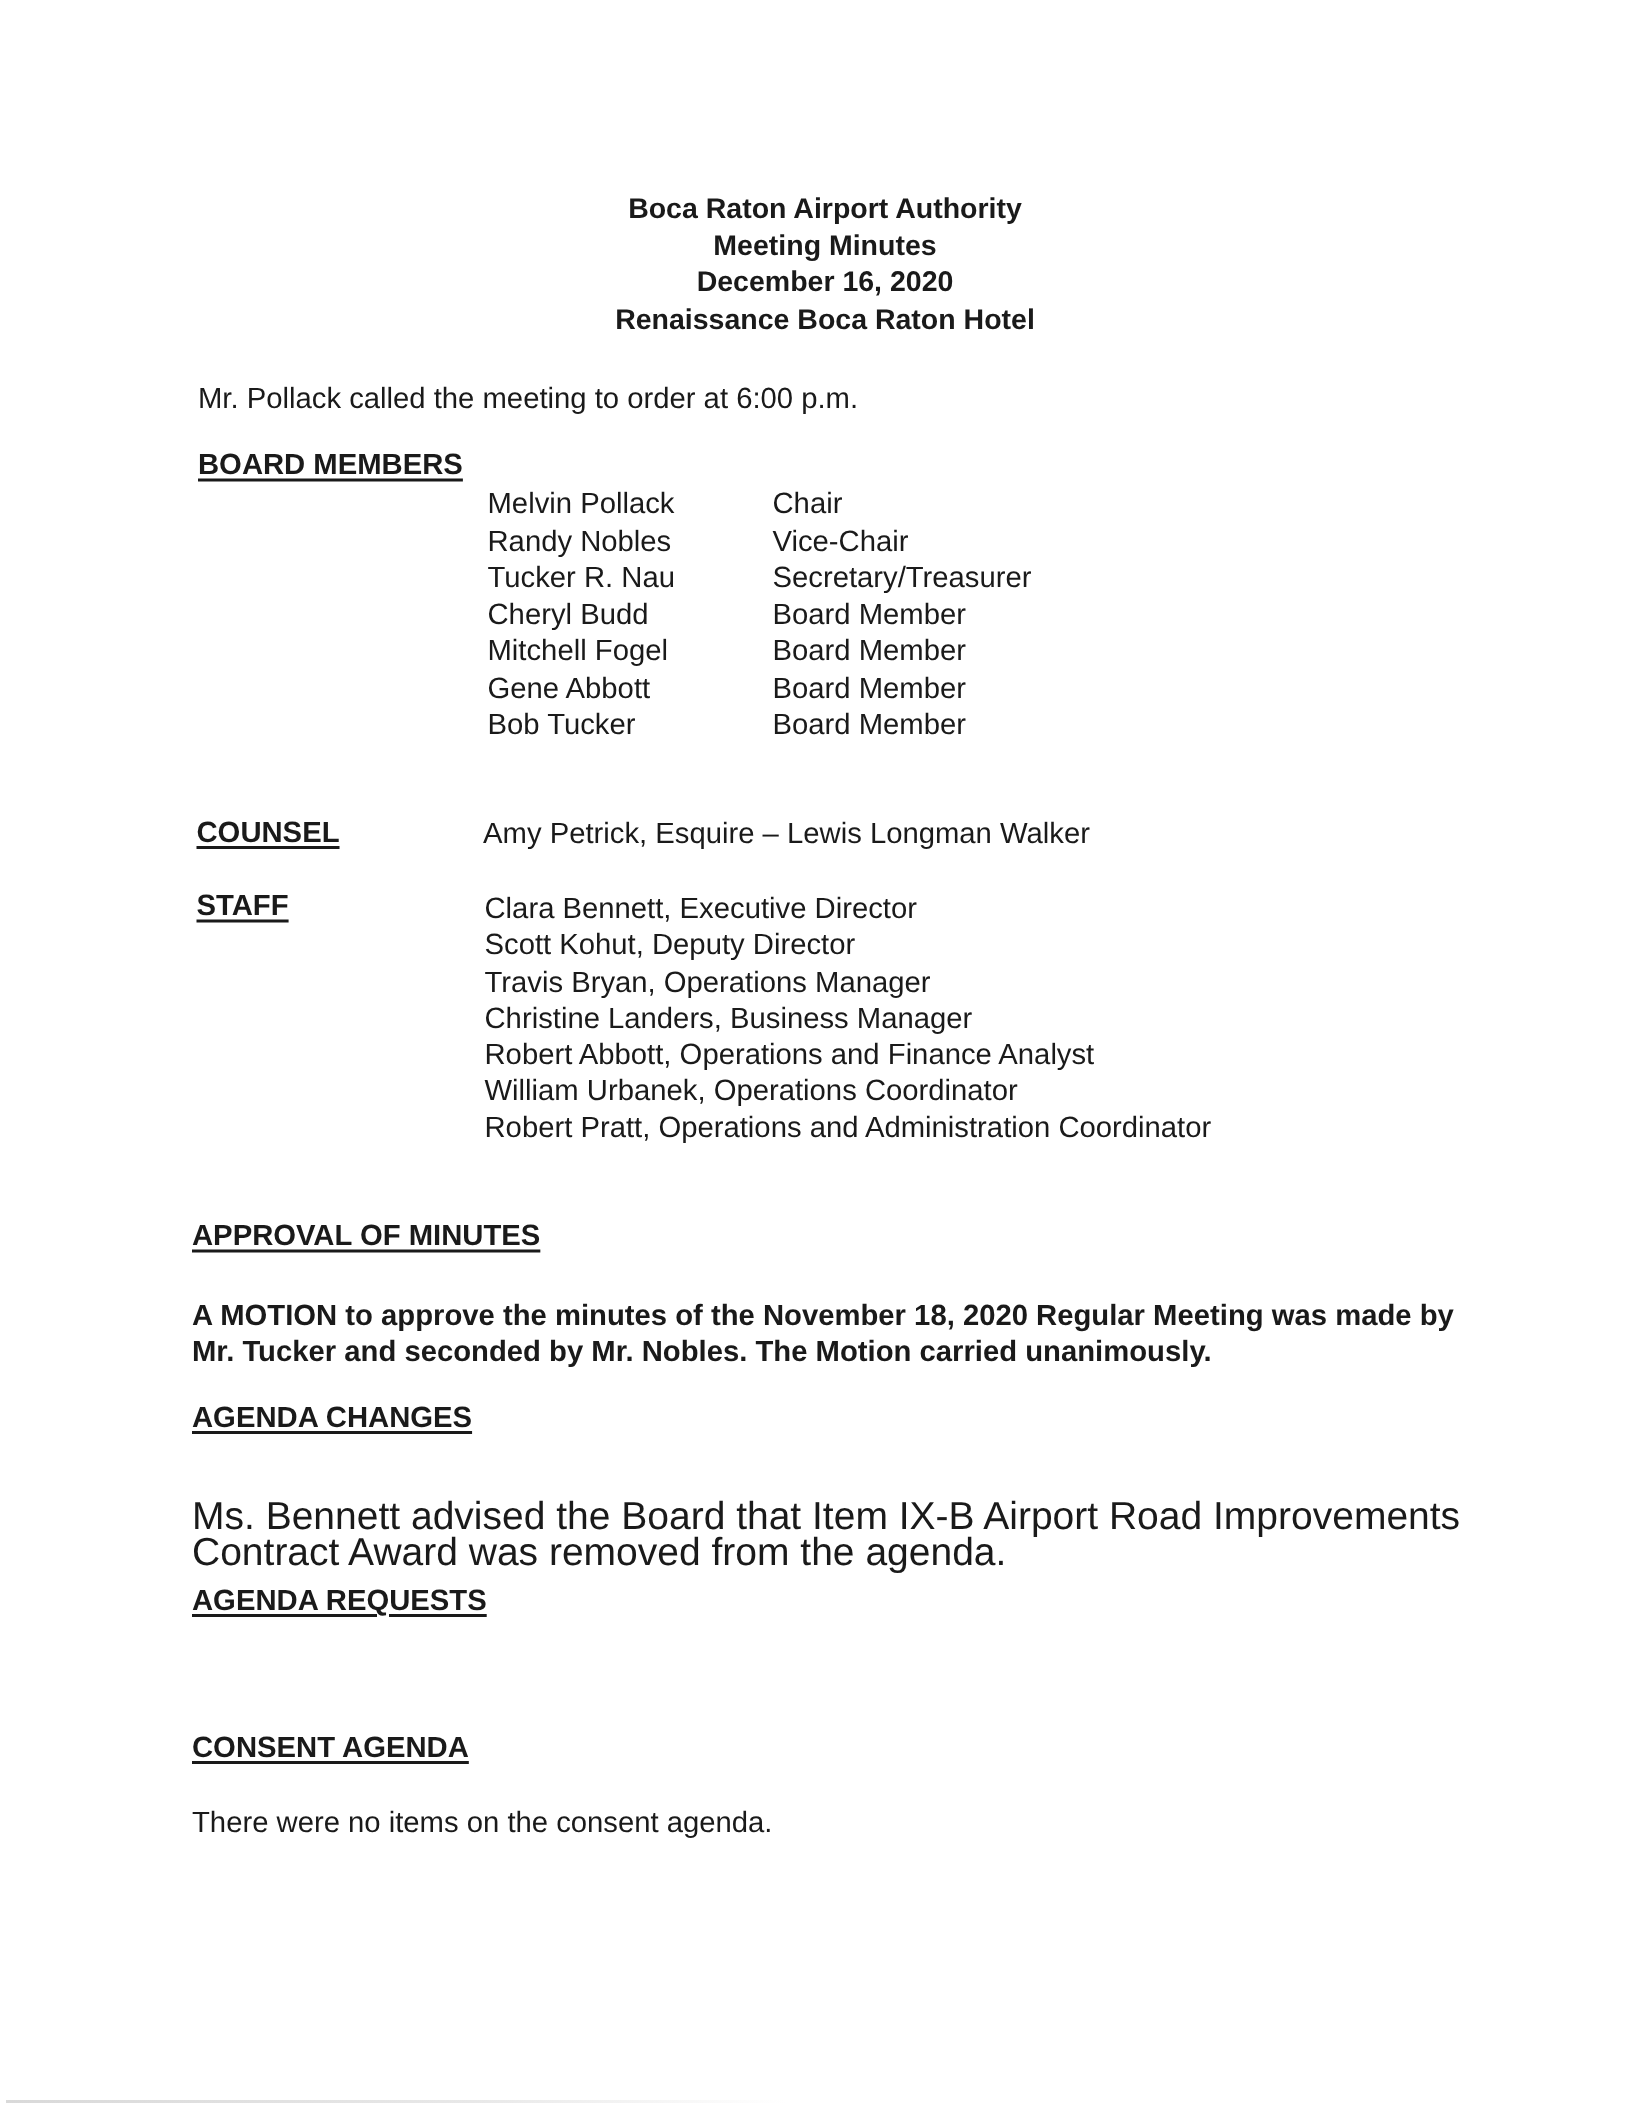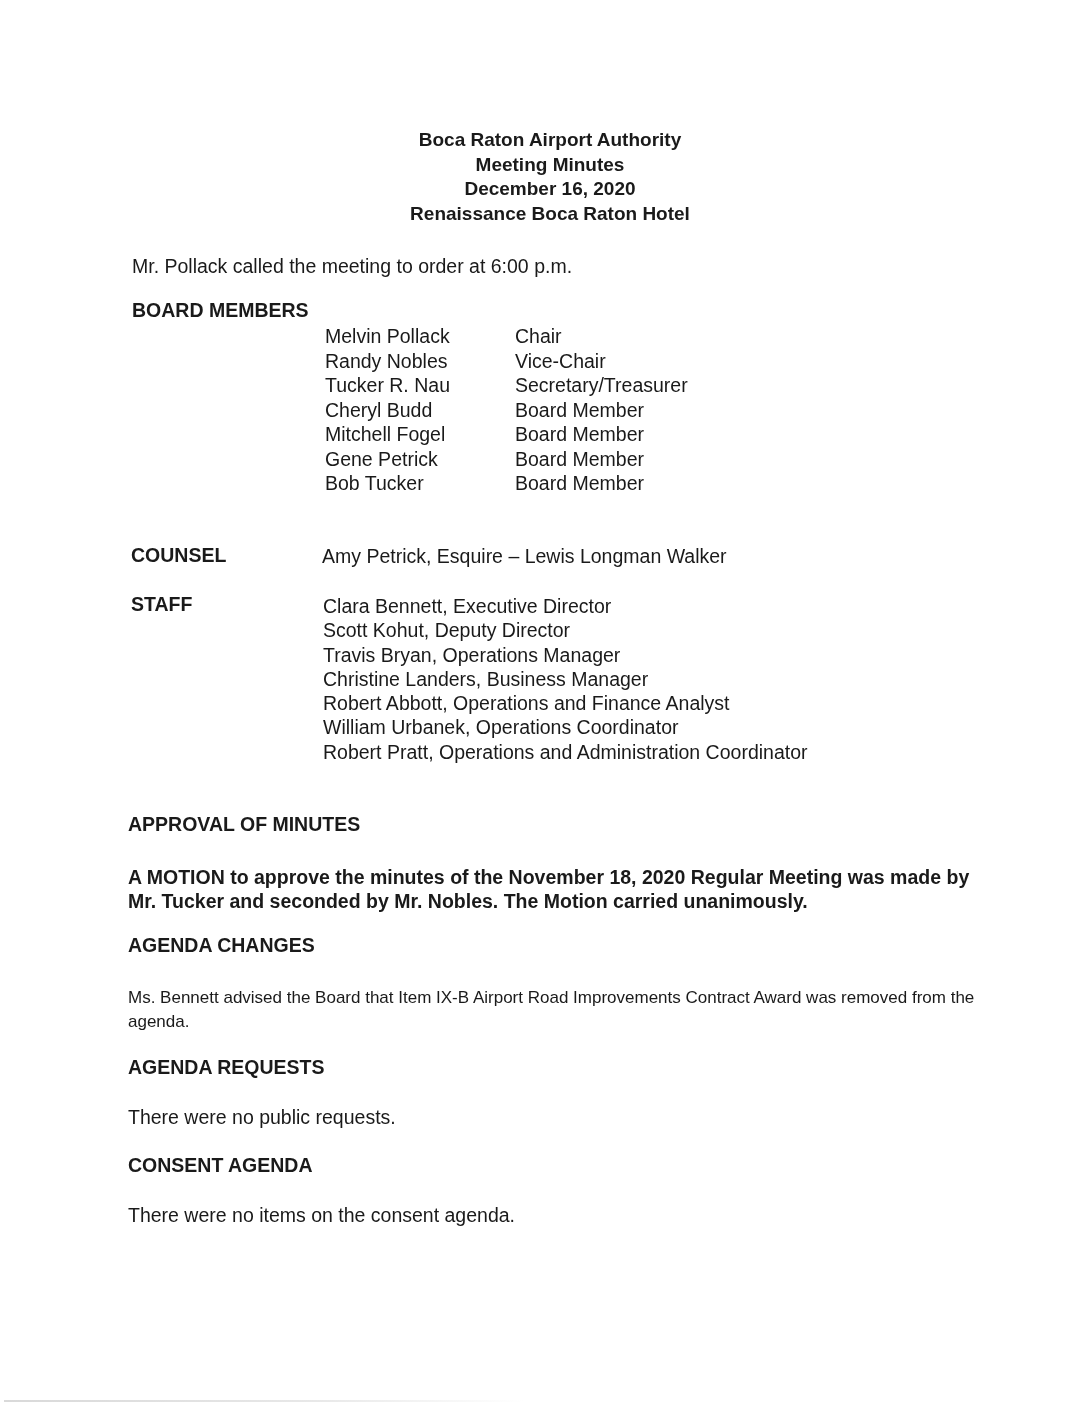--- a/index.html
+++ b/index.html
@@ -3,29 +3,29 @@
   <meta charset="utf-8">
   <style>
     html, body { margin: 0; padding: 0; background: #ffffff; }
     body { width: 1088px; height: 1408px; position: relative; overflow: hidden;
       font-family: "Liberation Sans", sans-serif; color: #1a1a1a; }
     .page { position: absolute; left: 0; top: 0; width: 1088px; height: 1068px; }
     .title-block { position: absolute; left: 0; width: 1100px; top: 128px; text-align: center;
       font-weight: bold; font-size: 19px; line-height: 24.5px; }
     .abs { position: absolute; white-space: nowrap; }
     .body-text { font-size: 19.5px; }
-    .heading { font-weight: bold; font-size: 19.5px; 
+    .heading { font-weight: bold; font-size: 19.5px; text-decoration: underline;
       text-decoration-thickness: 2px; text-underline-offset: 3px; }
     .members { position: absolute; left: 325px; top: 324px; font-size: 19.5px; line-height: 24.5px; }
     .member-row { display: flex; }
     .member-name { width: 190px; }
     .staff-list { position: absolute; left: 323px; top: 594px; font-size: 19.5px; line-height: 24.3px; }
     .bold-para { position: absolute; left: 128px; top: 865px; width: 860px; font-weight: bold;
       font-size: 19.5px; line-height: 24px; }
-    .para { position: absolute; left: 128px; width: 860px; font-size: 17px; line-height: 24px; }
+    .para { position: absolute; left: 128px; width: 860px; font-size: 26px; line-height: 24px; margin-top: 12px; }
     .scan-line { position: absolute; left: 4px; top: 1400px; width: 520px; height: 2px;
       background: linear-gradient(to right, #d9d9d9, #e8e8e8 60%, rgba(255,255,255,0)); }
   </style>
 </head>
 <body>
 
 <div class="page">
 
   <div class="title-block">
     <div>Boca Raton Airport Authority</div>
@@ -53,21 +53,21 @@
     </div>
     <div class="member-row">
       <span class="member-name">Cheryl Budd</span>
       <span>Board Member</span>
     </div>
     <div class="member-row">
       <span class="member-name">Mitchell Fogel</span>
       <span>Board Member</span>
     </div>
     <div class="member-row">
-      <span class="member-name">Gene Petrick</span>
+      <span class="member-name">Gene Abbott</span>
       <span>Board Member</span>
     </div>
     <div class="member-row">
       <span class="member-name">Bob Tucker</span>
       <span>Board Member</span>
     </div>
   </div>
 
   <div class="abs heading" style="left:131px; top:544px;">COUNSEL</div>
   <div class="abs body-text" style="left:322px; top:545px;">Amy Petrick, Esquire – Lewis Longman Walker</div>
@@ -83,19 +83,18 @@
     <div>Robert Pratt, Operations and Administration Coordinator</div>
   </div>
 
   <div class="abs heading" style="left:128px; top:813px;">APPROVAL OF MINUTES</div>
   <div class="bold-para">A MOTION to approve the minutes of the November 18, 2020 Regular Meeting was made by Mr. Tucker and seconded by Mr. Nobles.  The Motion carried unanimously.</div>
 
   <div class="abs heading" style="left:128px; top:934px;">AGENDA CHANGES</div>
   <div class="para" style="top:986px;">Ms. Bennett advised the Board that Item IX-B Airport Road Improvements Contract Award was removed from the agenda.</div>
 
   <div class="abs heading" style="left:128px; top:1056px;">AGENDA REQUESTS</div>
-  <div class="abs body-text" style="left:128px; top:1106px;">There were no public requests.</div>
 
   <div class="abs heading" style="left:128px; top:1154px;">CONSENT AGENDA</div>
   <div class="abs body-text" style="left:128px; top:1204px;">There were no items on the consent agenda.</div>
 
   <div class="scan-line"></div>
 </div>
 
 </body></html>

